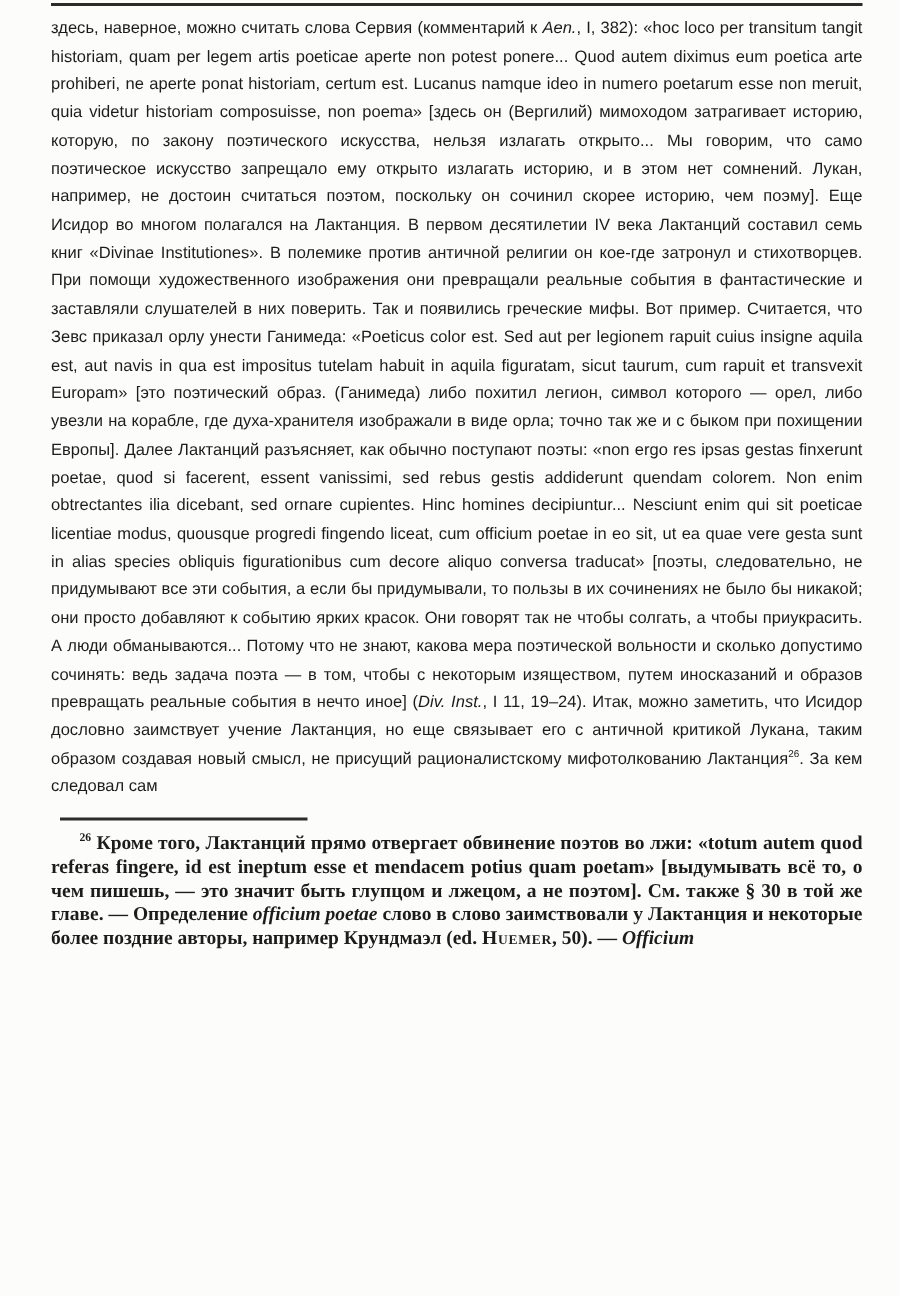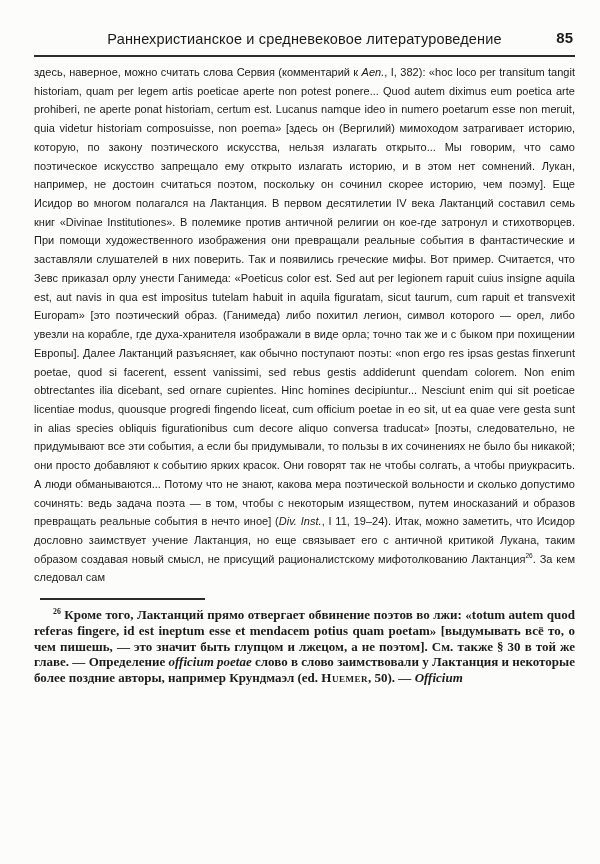--- a/index.html
+++ b/index.html
@@ -82,24 +82,20 @@
     font-variant: small-caps;
     letter-spacing: 0.04em;
   }
 </style>
 </head>
 <body>
 
 <div class="page">
   <div class="content">
 
-    <div class="running-header">
-      <div class="title">Раннехристианское и средневековое литературоведение</div>
-      <div class="pagenum">85</div>
-    </div>
 
     <hr class="header-rule">
 
     <p class="body-text"><span>здесь, наверное, можно считать слова Сервия (комментарий к </span><i>Aen.</i><span>, I, 382): «hoc loco per transitum tangit historiam, quam per legem artis poeticae aperte non potest ponere... Quod autem diximus eum poetica arte prohiberi, ne aperte ponat historiam, certum est. Lucanus namque ideo in numero poetarum esse non meruit, quia videtur historiam composuisse, non poema» [здесь он (Вергилий) мимоходом затрагивает историю, которую, по закону поэтического искусства, нельзя излагать открыто... Мы говорим, что само поэтическое искусство запрещало ему открыто излагать историю, и в этом нет сомнений. Лукан, например, не достоин считаться поэтом, поскольку он сочинил скорее историю, чем поэму]. Еще Исидор во многом полагался на Лактанция. В первом десятилетии IV века Лактанций составил семь книг «Divinae Institutiones». В полемике против античной религии он кое-где затронул и стихотворцев. При помощи художественного изображения они превращали реальные события в фантастические и заставляли слушателей в них поверить. Так и появились греческие мифы. Вот пример. Считается, что Зевс приказал орлу унести Ганимеда: «Poeticus color est. Sed aut per legionem rapuit cuius insigne aquila est, aut navis in qua est impositus tutelam habuit in aquila figuratam, sicut taurum, cum rapuit et transvexit Europam» [это поэтический образ. (Ганимеда) либо похитил легион, символ которого — орел, либо увезли на корабле, где духа-хранителя изображали в виде орла; точно так же и с быком при похищении Европы]. Далее Лактанций разъясняет, как обычно поступают поэты: «non ergo res ipsas gestas finxerunt poetae, quod si facerent, essent vanissimi, sed rebus gestis addiderunt quendam colorem. Non enim obtrectantes ilia dicebant, sed ornare cupientes. Hinc homines decipiuntur... Nesciunt enim qui sit poeticae licentiae modus, quousque progredi fingendo liceat, cum officium poetae in eo sit, ut ea quae vere gesta sunt in alias species obliquis figurationibus cum decore aliquo conversa traducat» [поэты, следовательно, не придумывают все эти события, а если бы придумывали, то пользы в их сочинениях не было бы никакой; они просто добавляют к событию ярких красок. Они говорят так не чтобы солгать, а чтобы приукрасить. А люди обманываются... Потому что не знают, какова мера поэтической вольности и сколько допустимо сочинять: ведь задача поэта — в том, чтобы с некоторым изяществом, путем иносказаний и образов превращать реальные события в нечто иное] (</span><i>Div. Inst.</i><span>, I 11, 19–24). Итак, можно заметить, что Исидор дословно заимствует учение Лактанция, но еще связывает его с античной критикой Лукана, таким образом создавая новый смысл, не присущий рационалистскому мифотолкованию Лактанция</span><sup>26</sup><span>. За кем следовал сам</span></p>
 
     <hr class="footnote-rule">
 
     <p class="footnote"><sup>26</sup><span> Кроме того, Лактанций прямо отвергает обвинение поэтов во лжи: «totum autem quod referas fingere, id est ineptum esse et mendacem potius quam poetam» [выдумывать всё то, о чем пишешь, — это значит быть глупцом и лжецом, а не поэтом]. См. также § 30 в той же главе. — Определение </span><i>officium poetae</i><span> слово в слово заимствовали у Лактанция и некоторые более поздние авторы, например Крундмаэл (ed. </span><span class="sc">Huemer</span><span>, 50). — </span><i>Officium</i></p>
 
   </div>

